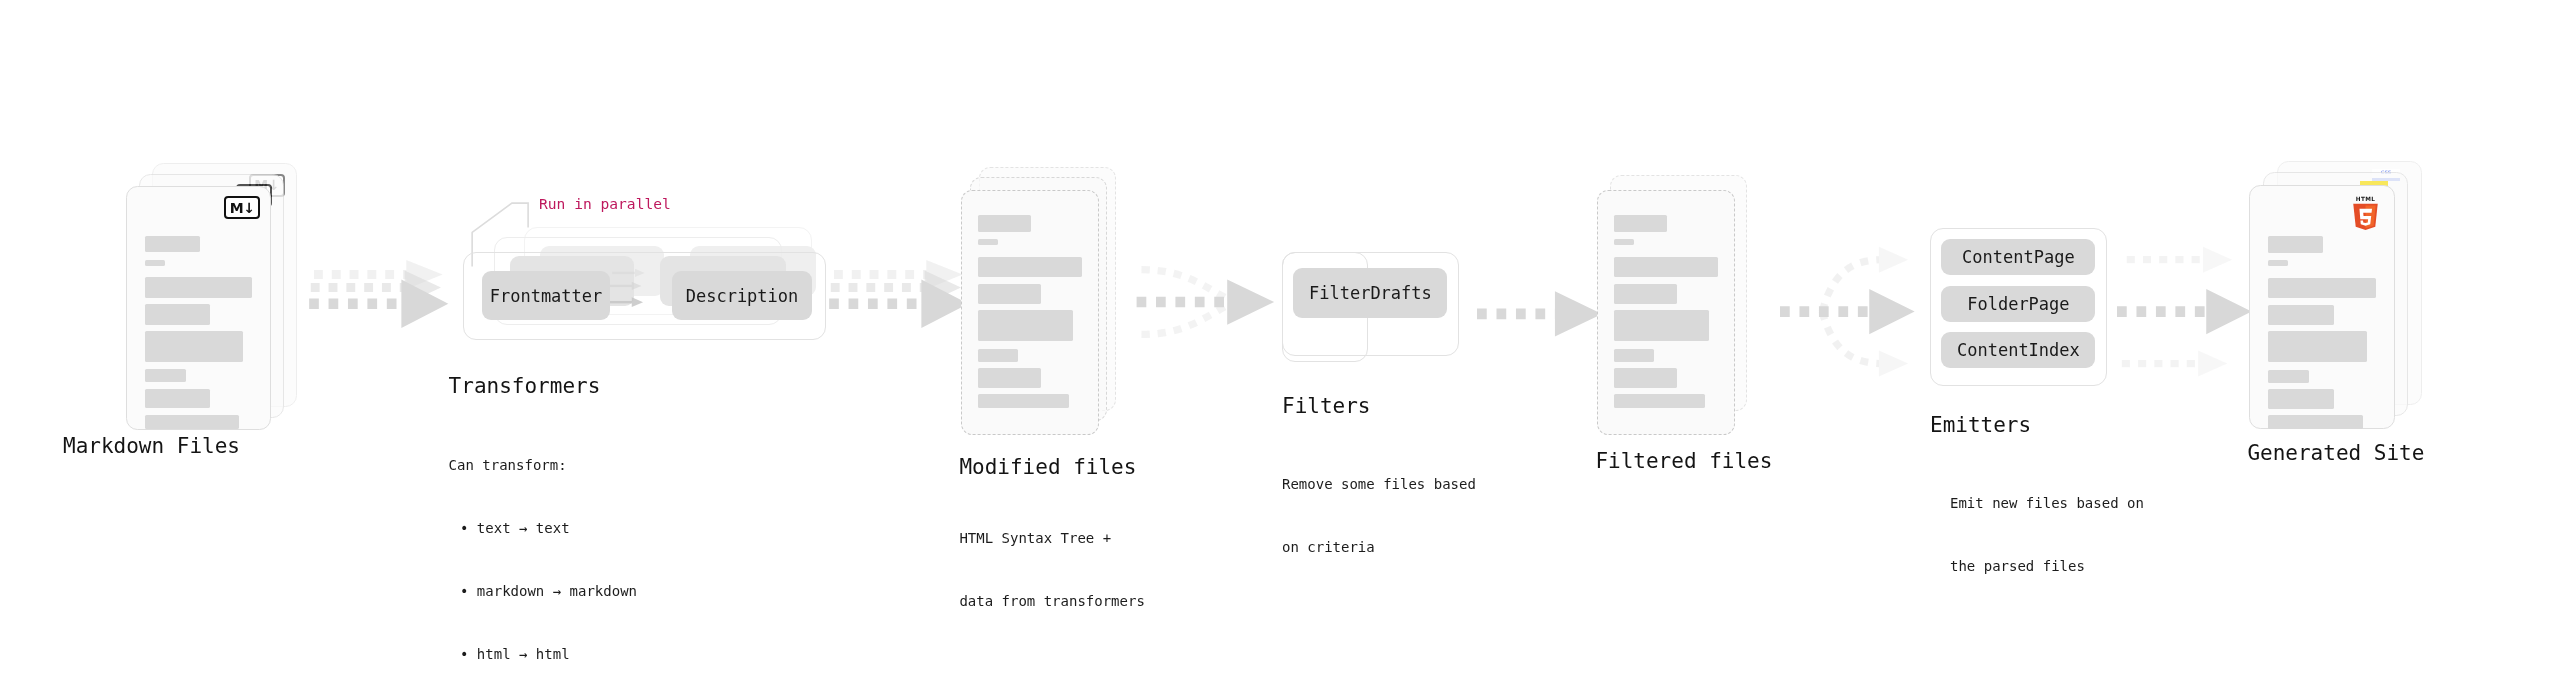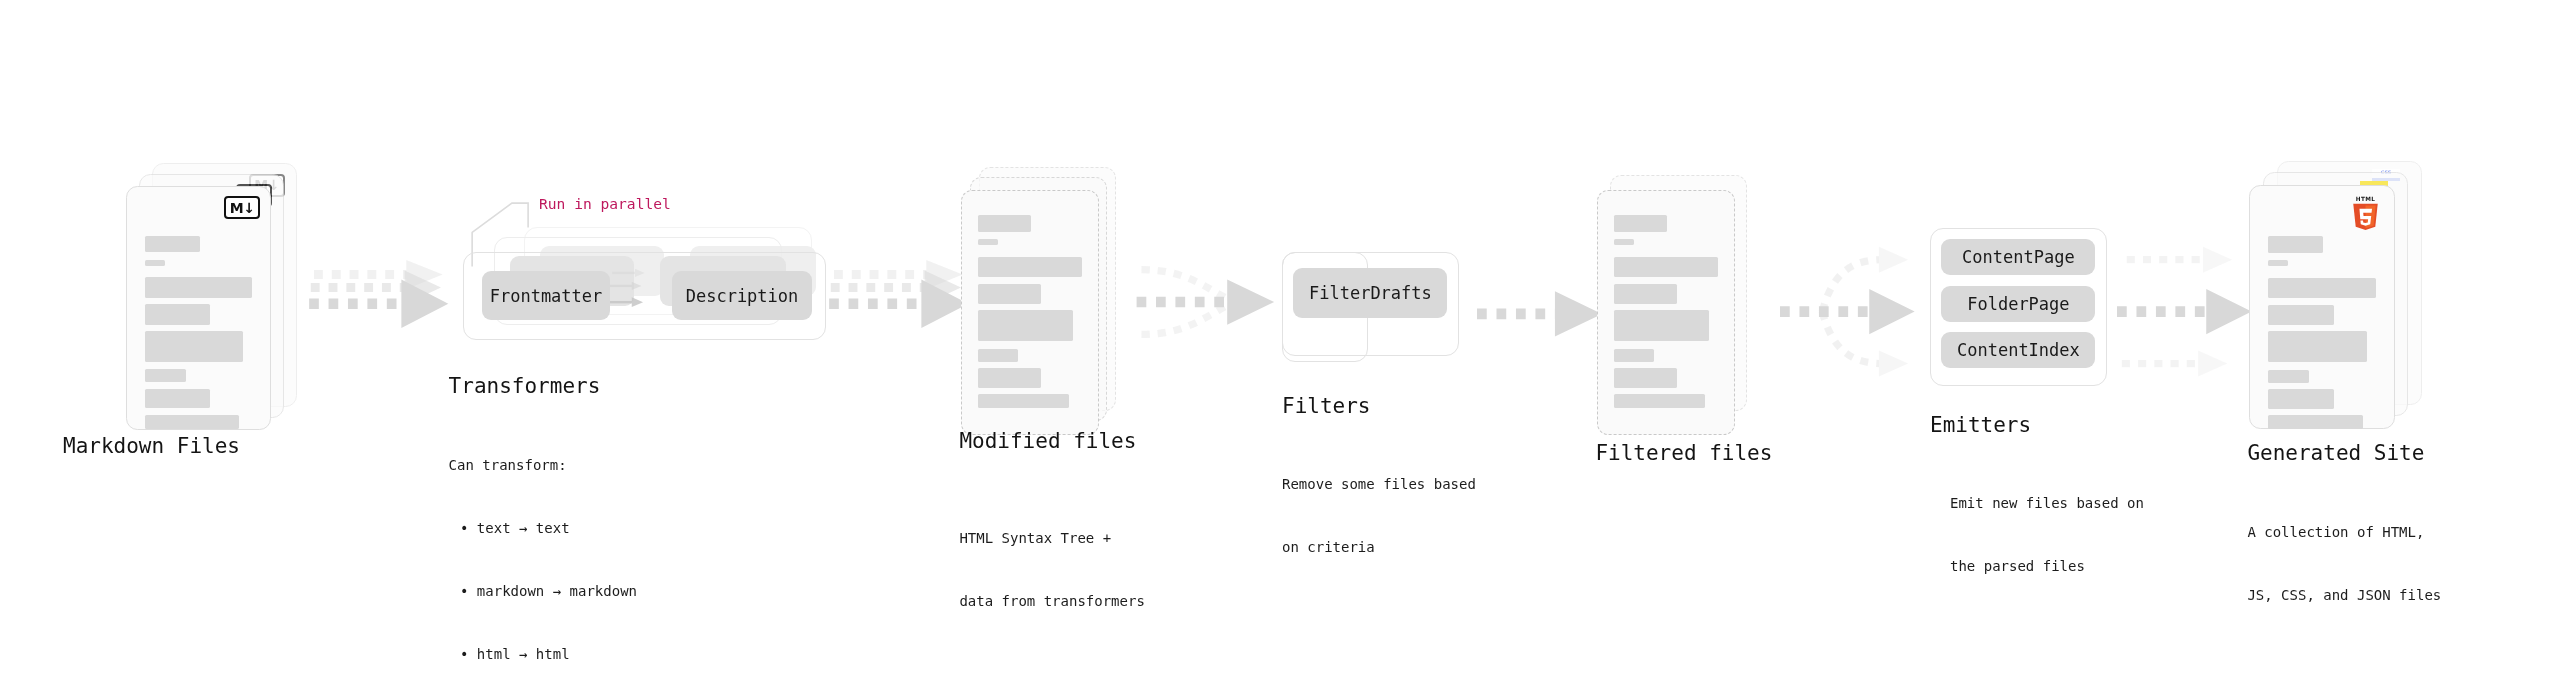--- a/index.html
+++ b/index.html
@@ -240,21 +240,21 @@
           <div class="bar" style="width:19.5px;height:6.5px;margin-top:7.3px;"></div>
           <div class="bar" style="width:100%;height:20.3px;margin-top:11.4px;"></div>
           <div class="bar" style="width:61%;height:20.3px;margin-top:6.5px;"></div>
           <div class="bar" style="width:92%;height:31px;margin-top:6.5px;"></div>
           <div class="bar" style="width:38%;height:13px;margin-top:7.3px;"></div>
           <div class="bar" style="width:61%;height:19.5px;margin-top:6.5px;"></div>
           <div class="bar" style="width:88%;height:14px;margin-top:6.5px;"></div>
         </div>
       </div>
     </div>
-    <div class="title" style="left:-1.6px; top:262px;text-align:right;">Modified files</div>
+    <div class="title" style="left:-1.6px; top:288px;text-align:right;">Modified files</div>
     <div class="caption" style="left:-1.6px; top:319px;">
       <div>HTML Syntax Tree +</div>
       <div>data from transformers</div>
     </div>
   </div>
 
   <svg class="arrowsvg" style="left:1136px; top:260px;" width="163" height="89" viewBox="0 0 200 110">
     <g opacity="0.40">
       <path d="M 6 12 C 62 12, 84 34, 120 52" fill="none" stroke="#e0e0e0" stroke-width="9" stroke-dasharray="10 10"></path>
     </g>
@@ -295,21 +295,21 @@
           <div class="bar" style="width:19.5px;height:6.5px;margin-top:7.3px;"></div>
           <div class="bar" style="width:100%;height:20.3px;margin-top:11.4px;"></div>
           <div class="bar" style="width:61%;height:20.3px;margin-top:6.5px;"></div>
           <div class="bar" style="width:92%;height:31px;margin-top:6.5px;"></div>
           <div class="bar" style="width:38%;height:13px;margin-top:7.3px;"></div>
           <div class="bar" style="width:61%;height:19.5px;margin-top:6.5px;"></div>
           <div class="bar" style="width:88%;height:14px;margin-top:6.5px;"></div>
         </div>
       </div>
     </div>
-    <div class="title" style="left:-1.6px; top:274px;">Filtered files</div>
+    <div class="title" style="left:-1.6px; top:282px;">Filtered files</div>
   </div>
 
   <svg class="arrowsvg" style="left:1780px; top:237px;" width="146" height="146" viewBox="0 0 180 180">
     <g opacity="0.45">
       <path d="M 52 92 C 66 40, 92 28, 128 28" fill="none" stroke="#e2e2e2" stroke-width="9" stroke-dasharray="10 10"></path>
       <polygon points="122,12 158,28 122,44" fill="#ececec"></polygon>
     </g>
     <g opacity="0.45">
       <path d="M 52 92 C 66 144, 92 156, 128 156" fill="none" stroke="#e2e2e2" stroke-width="9" stroke-dasharray="10 10"></path>
       <polygon points="122,140 158,156 122,172" fill="#ececec"></polygon>
@@ -378,20 +378,16 @@
           <div class="bar" style="width:61%;height:20.3px;margin-top:6.5px;"></div>
           <div class="bar" style="width:92%;height:31px;margin-top:6.5px;"></div>
           <div class="bar" style="width:38%;height:13px;margin-top:7.3px;"></div>
           <div class="bar" style="width:61%;height:19.5px;margin-top:6.5px;"></div>
           <div class="bar" style="width:88%;height:14px;margin-top:6.5px;"></div>
         </div>
       </div>
     </div>
 
     <div class="title" style="left:-1.6px; top:280px;">Generated Site</div>
-    <div class="caption" style="left:-1.6px; top:319px;">
-      <div>A collection of HTML,</div>
-      <div>JS, CSS, and JSON files</div>
-    </div>
   </div>
 
 </div>
 
 
 </body></html>

